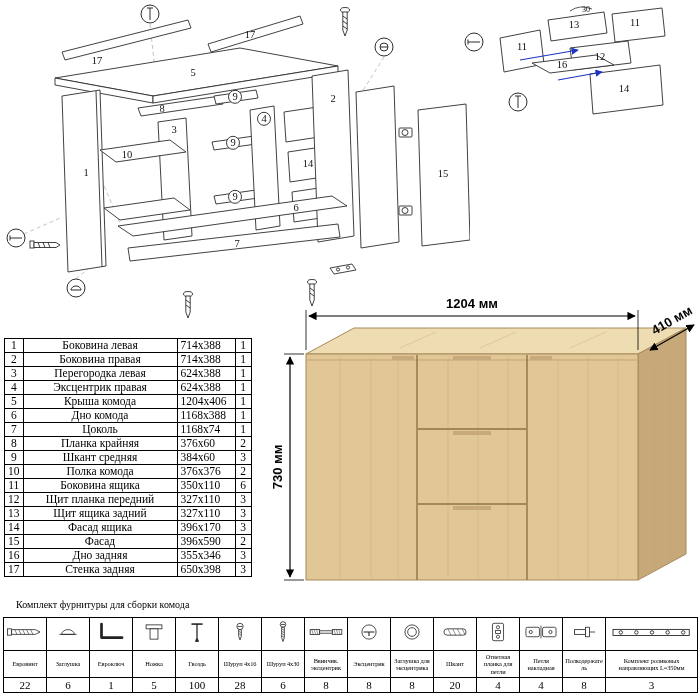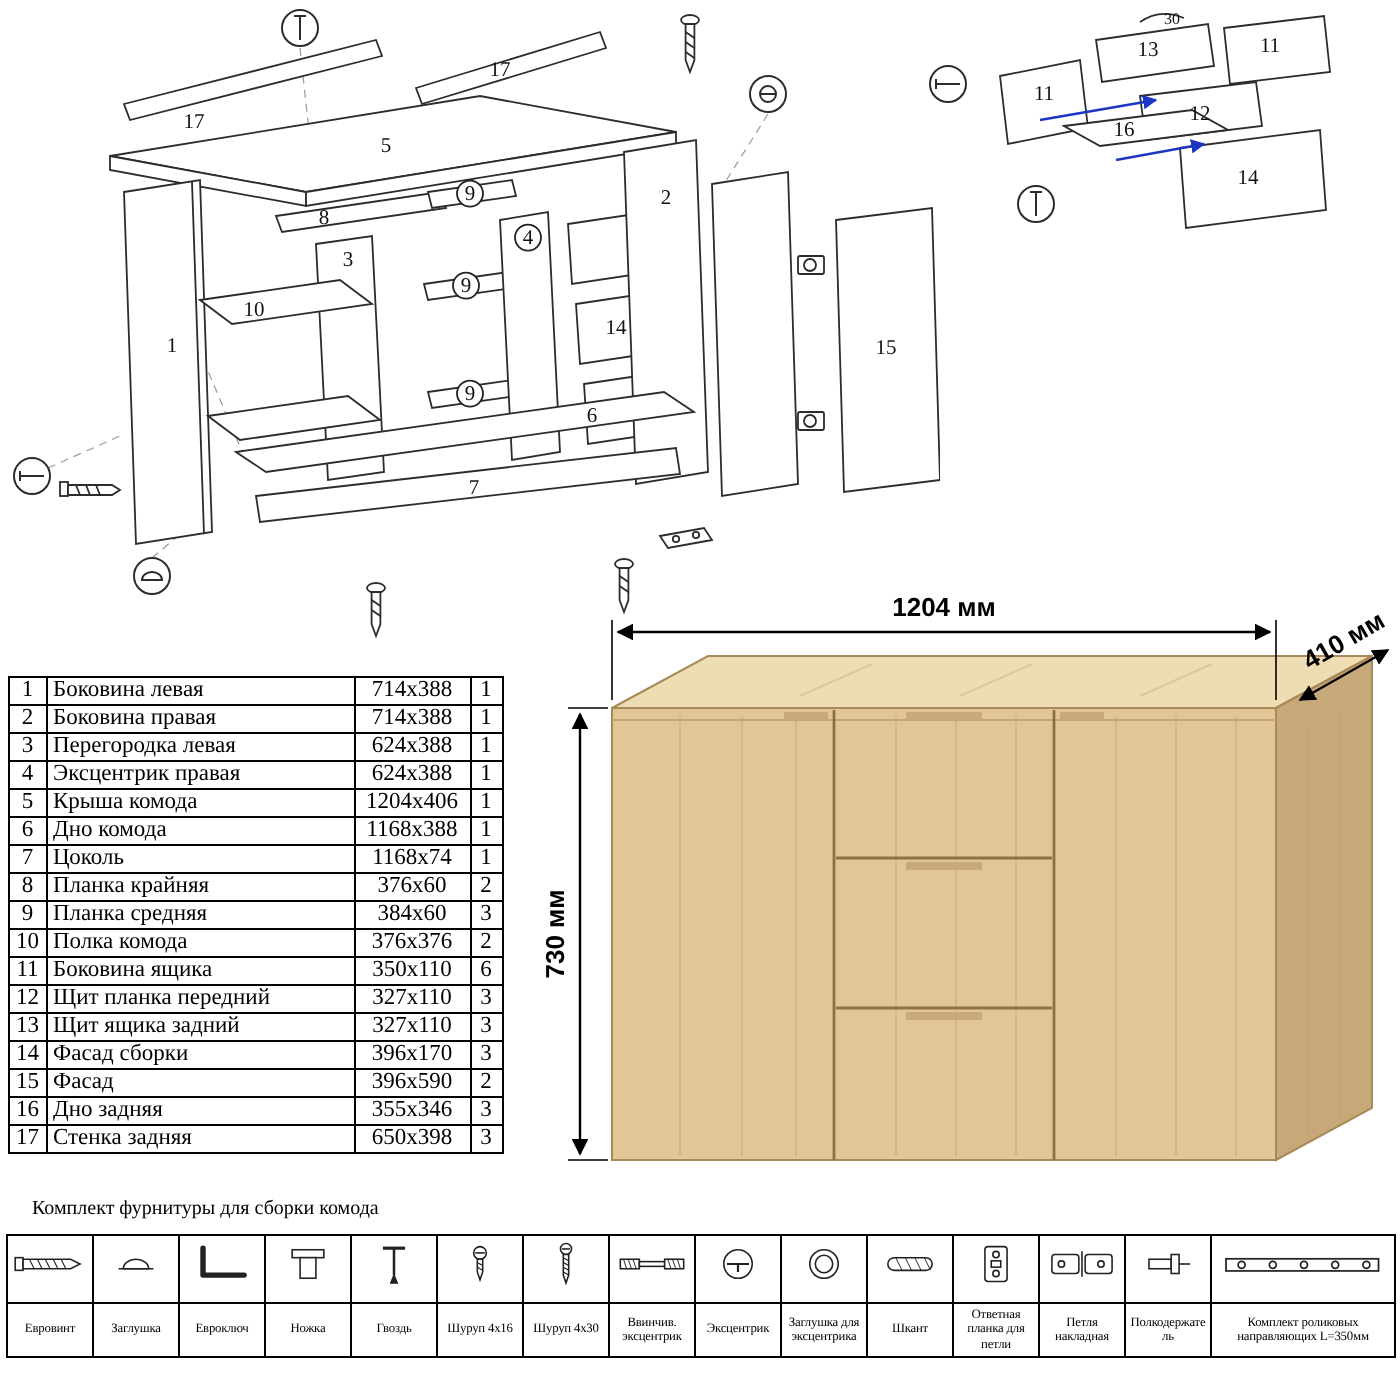--- a/index.html
+++ b/index.html
@@ -8,22 +8,22 @@
   .sheet{position:absolute;inset:0;background:#fff}
   .main-diagram{position:absolute;left:0;top:0}
   .drawer-diagram{position:absolute;left:462px;top:2px}
   .furniture{position:absolute;left:270px;top:292px}
   .dlabel{font:10.5px "Liberation Serif",serif;text-anchor:middle;fill:#111}
   .dlabel.small{font-size:8px}
   .dim{font:bold 13px "Liberation Sans",sans-serif;text-anchor:middle;fill:#000}
   .parts-table{position:absolute;left:4px;top:338px;border-collapse:collapse;font-size:11.5px;color:#000}
   .parts-table td{border:1px solid #000;padding:0 3px;height:14px;line-height:13px;white-space:nowrap}
   .c-num{width:18px;text-align:center}
-  .c-name{width:154px;text-align:left}
-  .c-size{width:58px;text-align:center}
+  .c-name{width:154px;text-align:center}
+  .c-size{width:58px;}
   .c-qty{width:16px;text-align:center}
   .hw-title{position:absolute;left:16px;top:599px;width:700px;text-align:left;font-size:10px;color:#000}
   .hw-table{position:absolute;left:3px;top:617px;border-collapse:collapse;table-layout:fixed;width:695px}
   .hw-table td{border:1px solid #000;text-align:center;vertical-align:middle;overflow:hidden}
   .hw-icon-cell{height:32px;padding:1px}
   .hw-name-cell{font-size:6.4px;line-height:1.15;height:27px;padding:1px;word-break:break-word;letter-spacing:-0.1px}
   .hw-qty-cell{font-size:11px;height:15px}
 </style>
 </head>
 <body>
@@ -236,21 +236,21 @@
           <td class="c-qty">1</td>
         </tr>
         <tr>
           <td class="c-num">8</td>
           <td class="c-name">Планка крайняя</td>
           <td class="c-size">376x60</td>
           <td class="c-qty">2</td>
         </tr>
         <tr>
           <td class="c-num">9</td>
-          <td class="c-name">Планка средняя</td>
+          <td class="c-name">Шкант средняя</td>
           <td class="c-size">384x60</td>
           <td class="c-qty">3</td>
         </tr>
         <tr>
           <td class="c-num">10</td>
           <td class="c-name">Полка комода</td>
           <td class="c-size">376x376</td>
           <td class="c-qty">2</td>
         </tr>
         <tr>
@@ -266,21 +266,21 @@
           <td class="c-qty">3</td>
         </tr>
         <tr>
           <td class="c-num">13</td>
           <td class="c-name">Щит ящика задний</td>
           <td class="c-size">327x110</td>
           <td class="c-qty">3</td>
         </tr>
         <tr>
           <td class="c-num">14</td>
-          <td class="c-name">Фасад сборки</td>
+          <td class="c-name">Фасад ящика</td>
           <td class="c-size">396x170</td>
           <td class="c-qty">3</td>
         </tr>
         <tr>
           <td class="c-num">15</td>
           <td class="c-name">Фасад</td>
           <td class="c-size">396x590</td>
           <td class="c-qty">2</td>
         </tr>
         <tr>
@@ -476,16 +476,33 @@
           <td class="hw-name-cell">Шуруп 4x30</td>
           <td class="hw-name-cell">Ввинчив. эксцентрик</td>
           <td class="hw-name-cell">Эксцентрик</td>
           <td class="hw-name-cell">Заглушка для эксцентрика</td>
           <td class="hw-name-cell">Шкант</td>
           <td class="hw-name-cell">Ответная планка для петли</td>
           <td class="hw-name-cell">Петля накладная</td>
           <td class="hw-name-cell">Полкодержатель</td>
           <td class="hw-name-cell">Комплект роликовых направляющих L=350мм</td>
         </tr>
+      <tr>
+          <td class="hw-qty-cell">22</td>
+          <td class="hw-qty-cell">6</td>
+          <td class="hw-qty-cell">1</td>
+          <td class="hw-qty-cell">5</td>
+          <td class="hw-qty-cell">100</td>
+          <td class="hw-qty-cell">28</td>
+          <td class="hw-qty-cell">6</td>
+          <td class="hw-qty-cell">8</td>
+          <td class="hw-qty-cell">8</td>
+          <td class="hw-qty-cell">8</td>
+          <td class="hw-qty-cell">20</td>
+          <td class="hw-qty-cell">4</td>
+          <td class="hw-qty-cell">4</td>
+          <td class="hw-qty-cell">8</td>
+          <td class="hw-qty-cell">3</td>
+        </tr>
     </tbody>
   </table>
 
 </div>
 
 </body></html>

